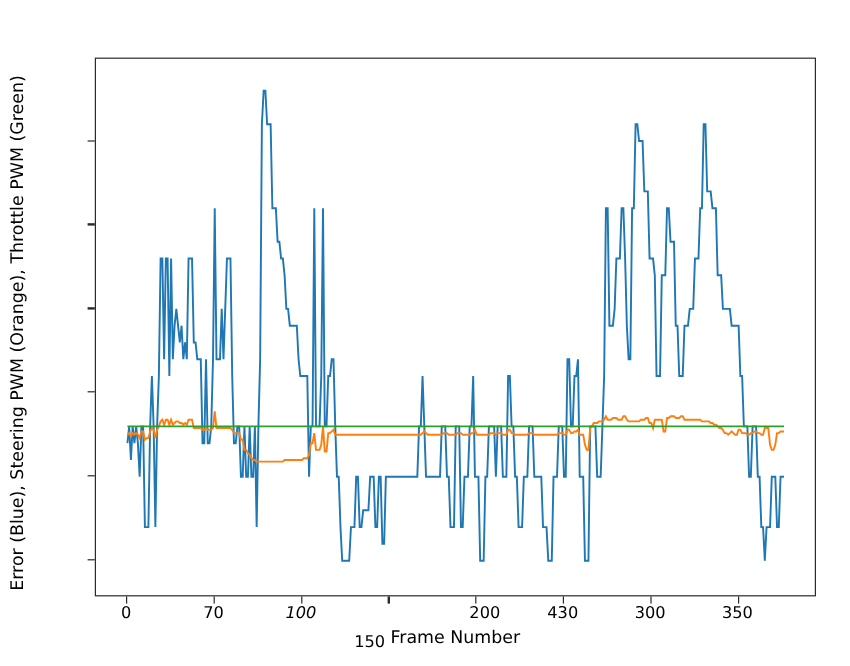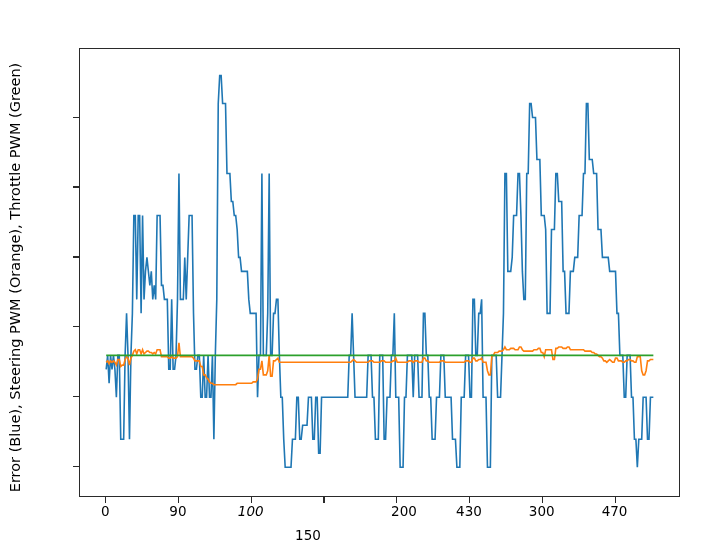--- a/index.html
+++ b/index.html
@@ -107,30 +107,31 @@
       <div class="ytick-mark" style="top: 466.227px;"></div>
       <div class="ytick-mark" style="top: 396.29px;"></div>
       <div class="ytick-mark" style="top: 326.352px;"></div>
       <div class="ytick-mark" style="top: 256.414px;"></div>
       <div class="ytick-mark" style="top: 186.477px;"></div>
       <div class="ytick-mark" style="top: 116.539px;"></div>
     </div>
   <div id="xticks">
       <div class="xtick-label" style="left: 105.194px;">0</div>
       <div class="xtick-mark" style="left: 105.194px;"></div>
-      <div class="xtick-label" style="left: 177.954px;">90</div>
+      <div class="xtick-label" style="left: 177.954px;">70</div>
       <div class="xtick-mark" style="left: 177.954px;"></div>
       <div class="xtick-label" style="left: 250.714px; font-style: italic;">100</div>
       <div class="xtick-mark" style="left: 250.714px;"></div>
       <div class="xtick-label" style="left: 308px; margin-top: 24px;">150</div>
       <div class="xtick-mark" style="left: 323.475px;"></div>
       <div class="xtick-label" style="left: 404px;">200</div>
       <div class="xtick-mark" style="left: 396.235px;"></div>
       <div class="xtick-label" style="left: 468.995px;">430</div>
       <div class="xtick-mark" style="left: 468.995px;"></div>
       <div class="xtick-label" style="left: 541.755px; text-align: right;">300</div>
       <div class="xtick-mark" style="left: 541.755px;"></div>
-      <div class="xtick-label" style="left: 614.516px;">470</div>
+      <div class="xtick-label" style="left: 614.516px;">350</div>
       <div class="xtick-mark" style="left: 614.516px;"></div>
     </div>
 
+  <div id="xlabel">Frame Number</div>
 
 </div>
 
 </body></html>

